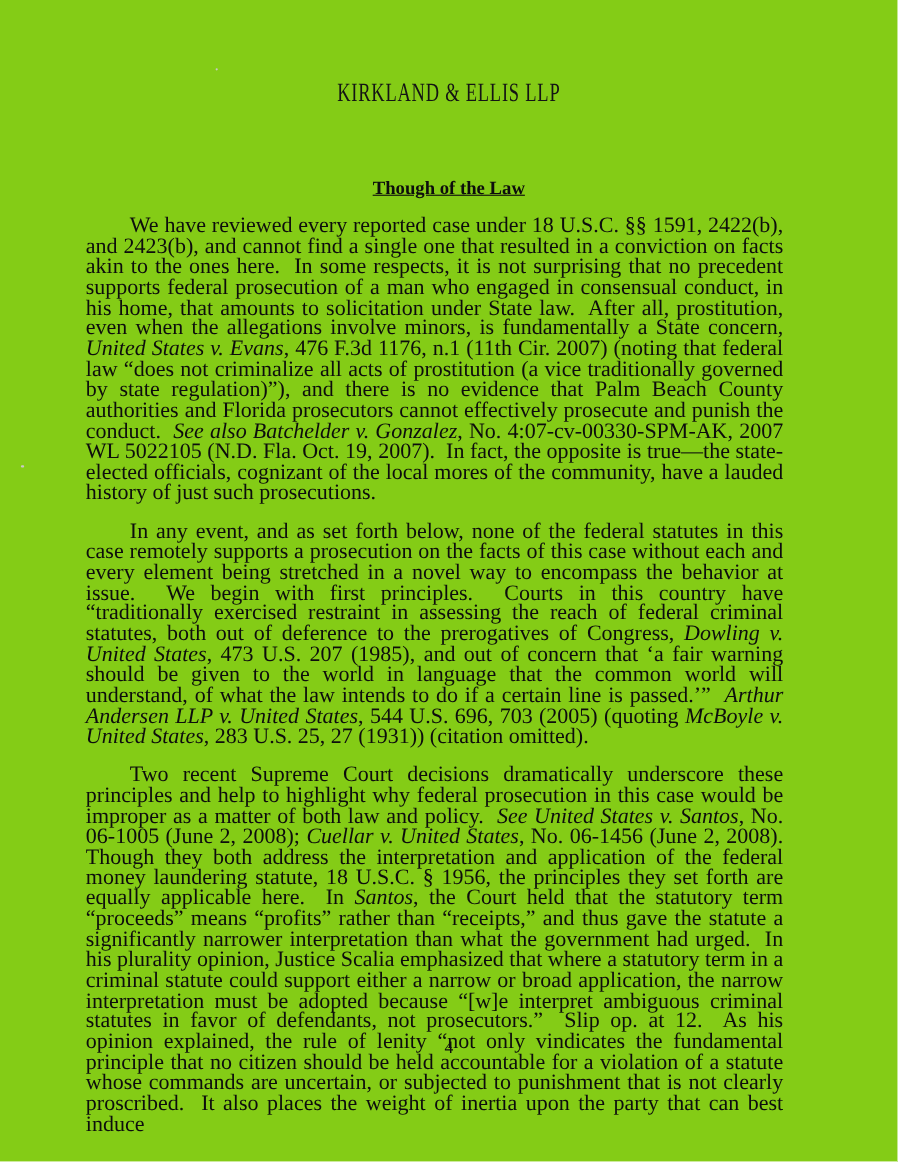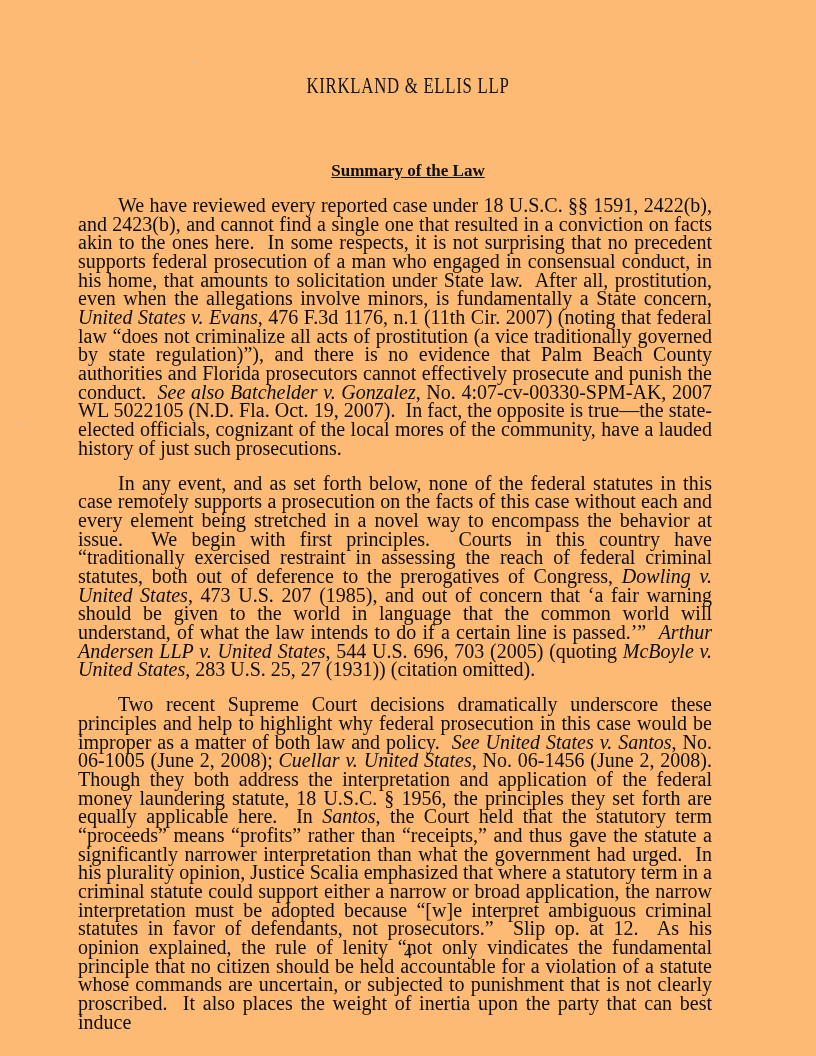--- a/index.html
+++ b/index.html
@@ -4,21 +4,21 @@
 <style>
   html, body {
     margin: 0;
     padding: 0;
     background: #ffffff;
   }
   .page {
     position: relative;
     width: 816px;
     height: 1056px;
-    background: #fdba74;
+    background: #84cc16;
     font-family: "Liberation Serif", serif;
     color: #0d0d0d;
     overflow: hidden;
   }
   .firm-header {
     position: absolute;
     top: 72px;
     left: 0;
     width: 100%;
     text-align: center;
@@ -77,21 +77,21 @@
 </style>
 </head>
 <body>
 
 <div class="page">
 
   <div class="firm-header">
     <span class="logo-text">KIRKLAND &amp; ELLIS LLP</span>
   </div>
 
-  <div class="doc-title">Summary of the Law</div>
+  <div class="doc-title">Though of the Law</div>
 
   <div class="body-text" id="body-text">
       <p><span>We have reviewed every reported case under 18 U.S.C. §§ 1591, 2422(b), and 2423(b), and cannot find a single one that resulted in a conviction on facts akin to the ones here.  In some respects, it is not surprising that no precedent supports federal prosecution of a man who engaged in consensual conduct, in his home, that amounts to solicitation under State law.  After all, prostitution, even when the allegations involve minors, is fundamentally a State concern, </span><em>United States v. Evans</em><span>, 476 F.3d 1176, n.1 (11th Cir. 2007) (noting that federal law “does not criminalize all acts of prostitution (a vice traditionally governed by state regulation)”), and there is no evidence that Palm Beach County authorities and Florida prosecutors cannot effectively prosecute and punish the conduct.  </span><em>See also Batchelder v. Gonzalez</em><span>, No. 4:07-cv-00330-SPM-AK, 2007 WL 5022105 (N.D. Fla. Oct. 19, 2007).  In fact, the opposite is true—the state-elected officials, cognizant of the local mores of the community, have a lauded history of just such prosecutions.</span></p>
       <p><span>In any event, and as set forth below, none of the federal statutes in this case remotely supports a prosecution on the facts of this case without each and every element being stretched in a novel way to encompass the behavior at issue.  We begin with first principles.  Courts in this country have “traditionally exercised restraint in assessing the reach of federal criminal statutes, both out of deference to the prerogatives of Congress, </span><em>Dowling v. United States</em><span>, 473 U.S. 207 (1985), and out of concern that ‘a fair warning should be given to the world in language that the common world will understand, of what the law intends to do if a certain line is passed.’”  </span><em>Arthur Andersen LLP v. United States</em><span>, 544 U.S. 696, 703 (2005) (quoting </span><em>McBoyle v. United States</em><span>, 283 U.S. 25, 27 (1931)) (citation omitted).</span></p>
       <p><span>Two recent Supreme Court decisions dramatically underscore these principles and help to highlight why federal prosecution in this case would be improper as a matter of both law and policy.  </span><em>See United States v. Santos</em><span>, No. 06-1005 (June 2, 2008); </span><em>Cuellar v. United States</em><span>, No. 06-1456 (June 2, 2008).  Though they both address the interpretation and application of the federal money laundering statute, 18 U.S.C. § 1956, the principles they set forth are equally applicable here.  In </span><em>Santos</em><span>, the Court held that the statutory term “proceeds” means “profits” rather than “receipts,” and thus gave the statute a significantly narrower interpretation than what the government had urged.  In his plurality opinion, Justice Scalia emphasized that where a statutory term in a criminal statute could support either a narrow or broad application, the narrow interpretation must be adopted because “[w]e interpret ambiguous criminal statutes in favor of defendants, not prosecutors.”  Slip op. at 12.  As his opinion explained, the rule of lenity “not only vindicates the fundamental principle that no citizen should be held accountable for a violation of a statute whose commands are uncertain, or subjected to punishment that is not clearly proscribed.  It also places the weight of inertia upon the party that can best induce</span></p>
     </div>
 
   <div class="page-number">4</div>
 
   <div class="speck speck-1"></div>

